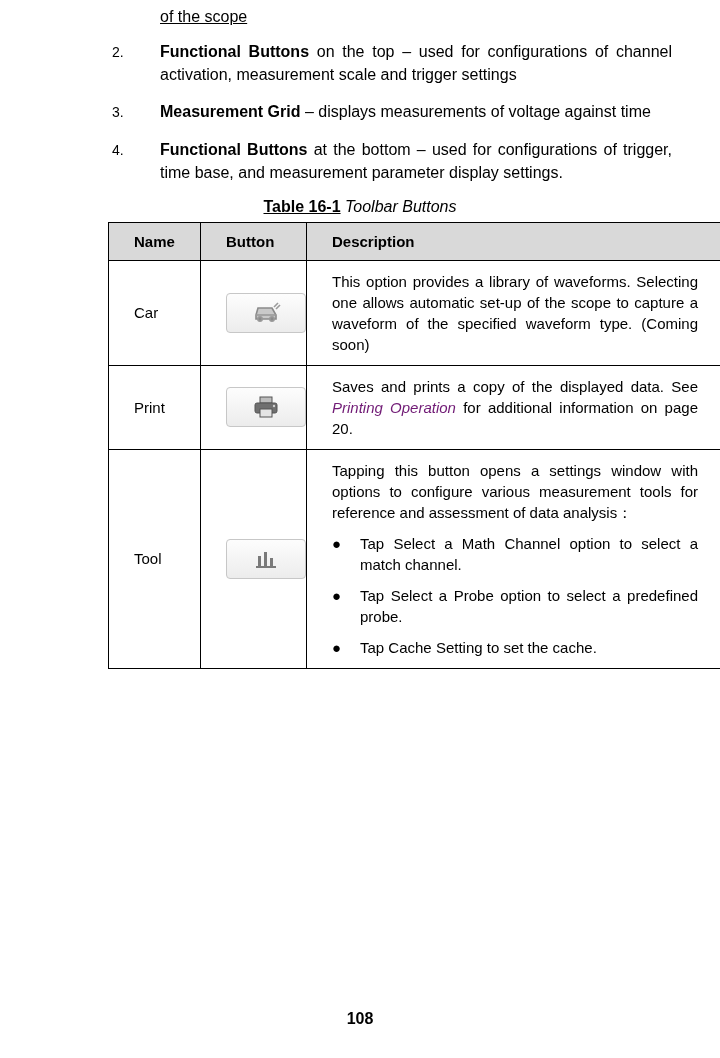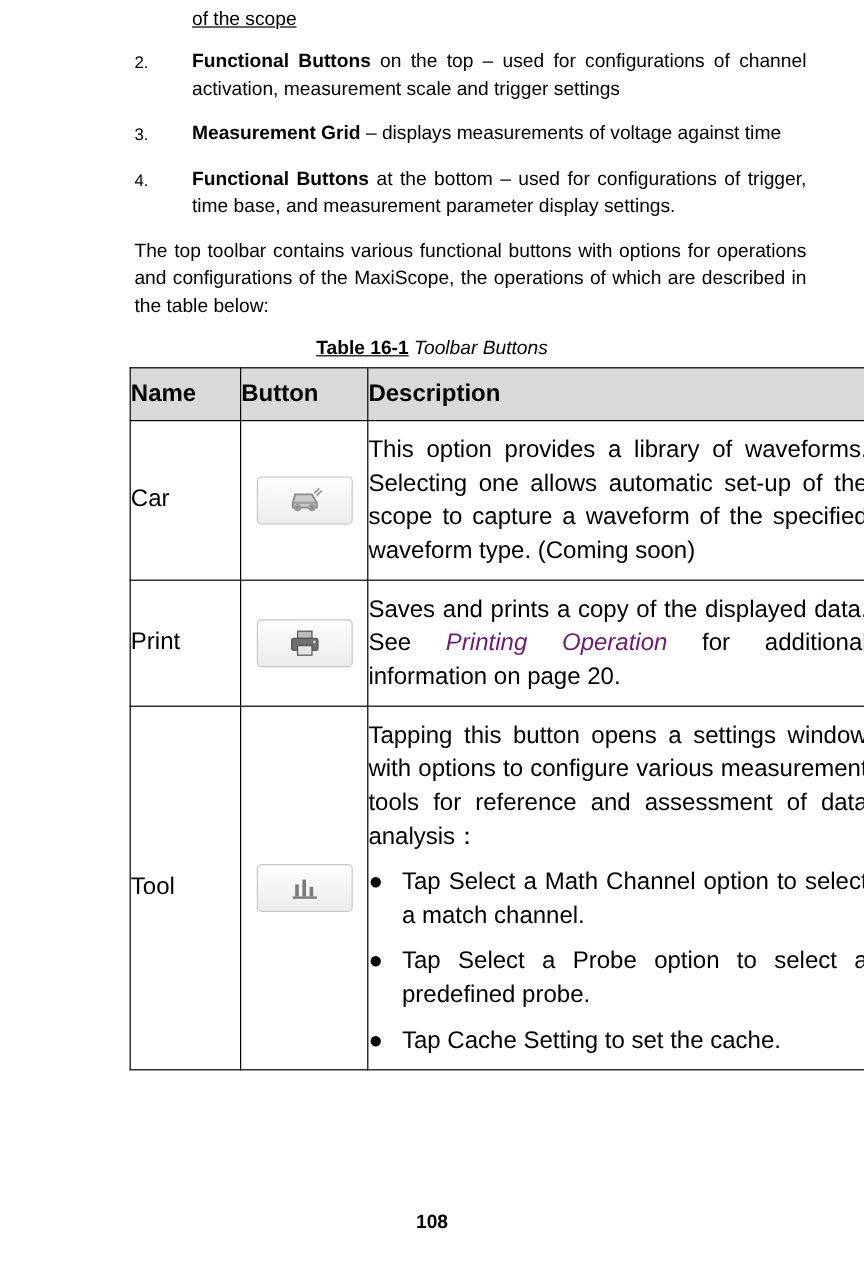--- a/index.html
+++ b/index.html
@@ -53,24 +53,24 @@
     .table-caption .bold { font-weight: bold; text-decoration: underline; }
     .table-caption .italic { font-style: italic; }
     table {
       border-collapse: collapse;
       width: 616px;
       margin-left: 60px;
       table-layout: fixed;
     }
     td, th {
       border: 1px solid #000;
-      padding: 10px 0;
+      padding: 10px 25px;
       vertical-align: middle;
       text-align: left;
-      font-size: 20px;
+      font-size: 15px;
     }
     th {
       background: #d9d9d9;
       font-weight: bold;
     }
     .col-name { width: 92px; }
     .col-button { width: 106px; }
     .col-desc { width: auto; }
     .desc-cell {
       text-align: justify;
@@ -134,21 +134,20 @@
   </div>
 
   <div class="list-item indent-1">
     <div class="list-num">4.</div>
     <div class="list-body">
       <span class="bold">Functional Buttons</span><span> at the bottom – used for configurations of trigger, time base, and measurement parameter display settings.</span>
     </div>
   </div>
 
 
-  <div class="para">The top toolbar contains various functional buttons with options for operations and configurations of the MaxiScope, the operations of which are described in the table below:</div>
 
   <div class="table-caption">
     <span class="bold">Table 16-1</span><span class="italic"> Toolbar Buttons</span>
   </div>
 
   <table>
     <colgroup>
       <col class="col-name">
         <col class="col-button">
         <col class="col-desc">

